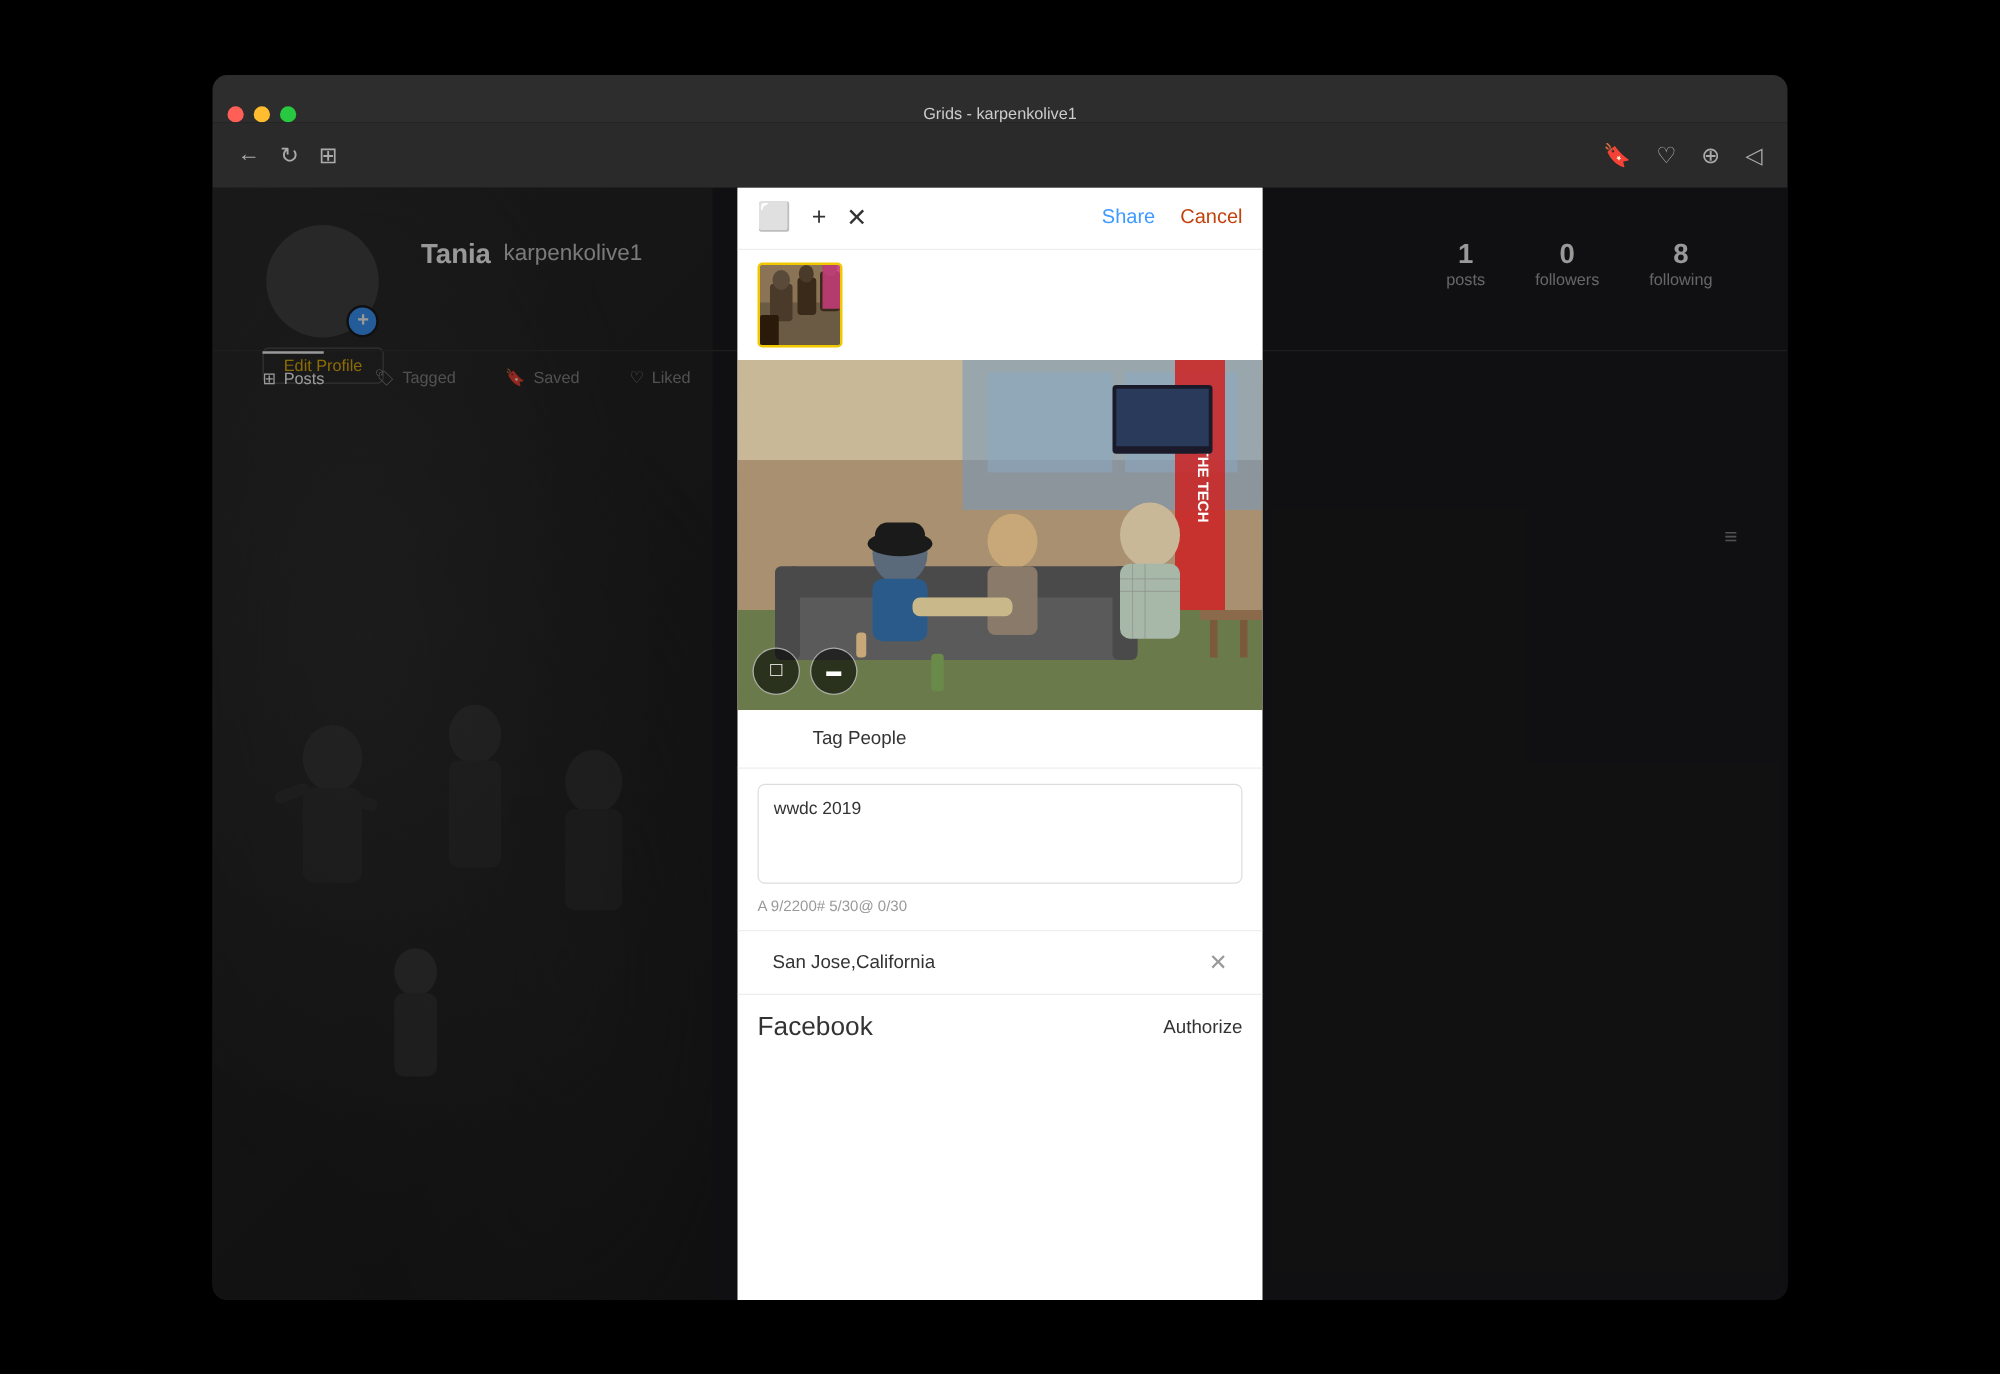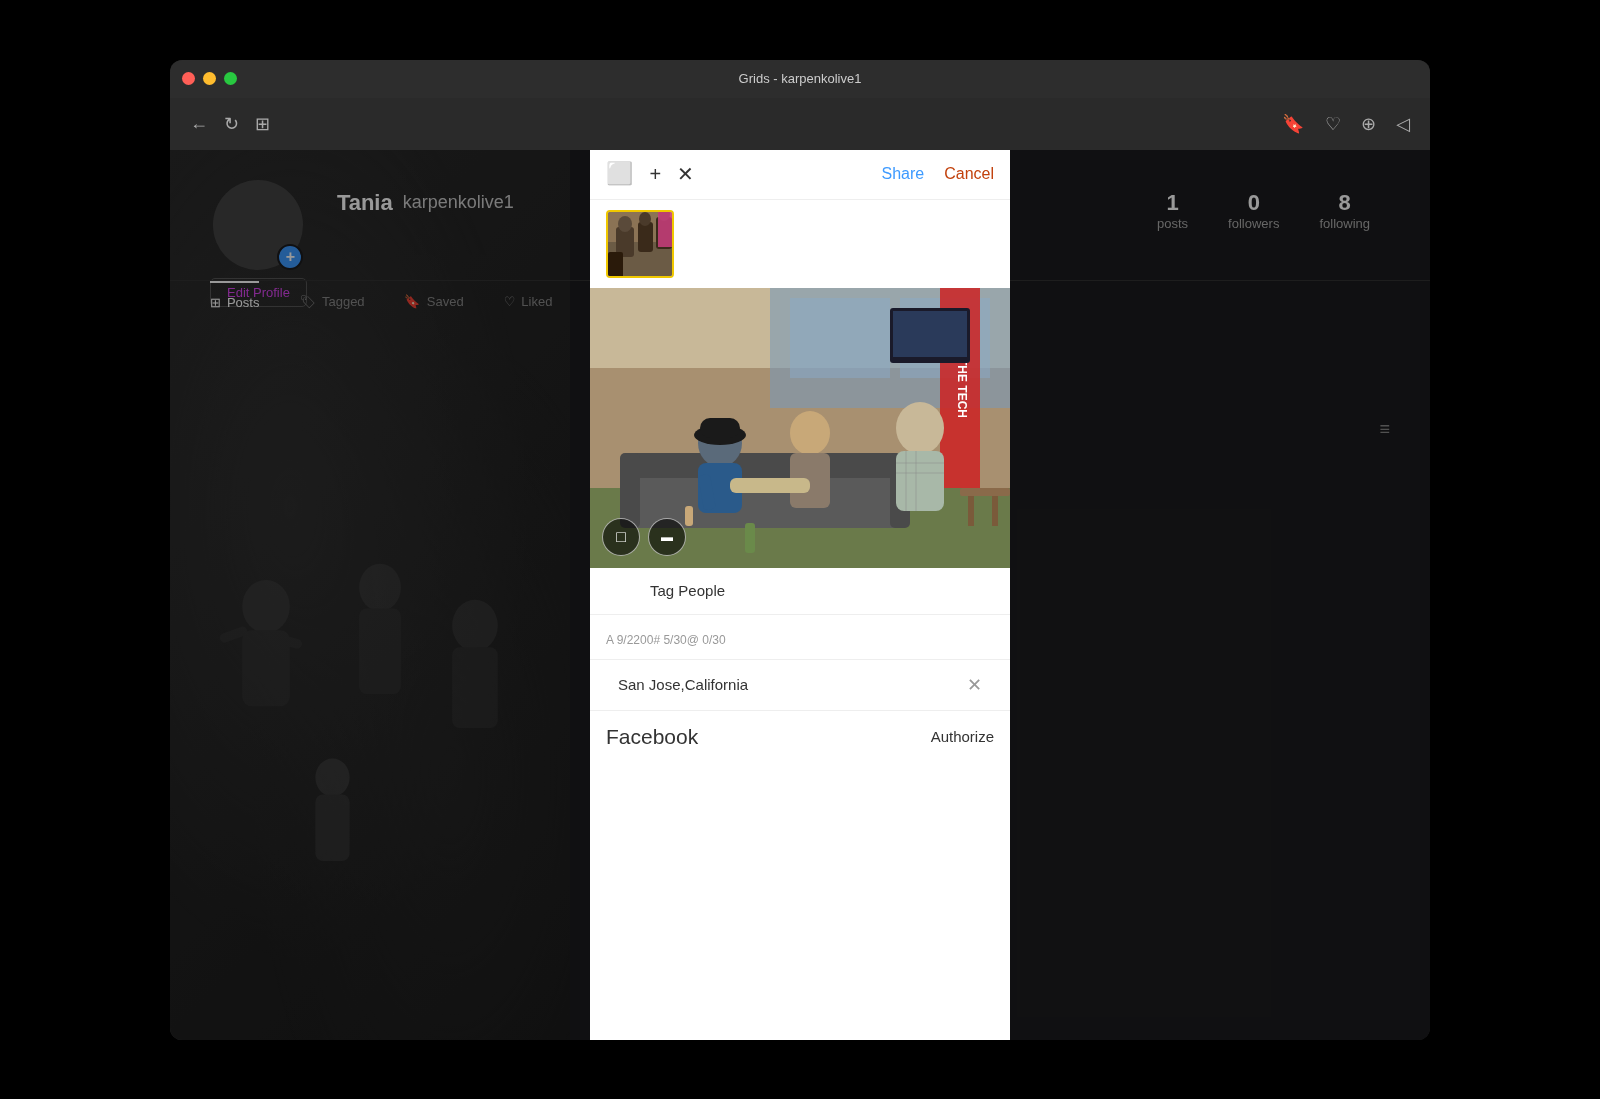--- a/index.html
+++ b/index.html
@@ -25,21 +25,21 @@
       display: flex;
       flex-direction: column;
       position: relative;
     }
 
     
     .title-bar {
       background: #2d2d2d;
       height: 38px;
       display: flex;
-      align-items: center;
+      align-items: flex-end;
       justify-content: center;
       position: relative;
       flex-shrink: 0;
     }
 
     .traffic-lights {
       position: absolute;
       left: 12px;
       display: flex;
       gap: 8px;
@@ -160,21 +160,21 @@
       justify-content: center;
       color: white;
       font-size: 16px;
       font-weight: bold;
       border: 2px solid #1c1c1e;
     }
 
     .edit-profile-btn {
       background: transparent;
       border: 1px solid #555;
-      color: #d946ef;
+      color: #eab308;
       padding: 6px 16px;
       border-radius: 5px;
       font-size: 13px;
       cursor: pointer;
       white-space: nowrap;
     }
 
     .profile-info {
       padding-top: 10px;
     }
@@ -701,20 +701,21 @@
                 <span class="img-ctrl-icon" style="font-size:12px;">▬</span>
               </div>
             </div>
           </div>
 
           <div class="tag-people-row">
             <span class="tag-people-text">Tag People</span>
           </div>
 
           <div class="caption-area">
+            <textarea class="caption-input" style="">wwdc 2019</textarea>
             <div class="caption-counters">
               <span>A 9/2200</span>
               <span># 5/30</span>
               <span>@ 0/30</span>
             </div>
           </div>
 
           <div class="location-row">
             <span class="location-text">San Jose,California</span>
             <button class="location-clear">✕</button>

